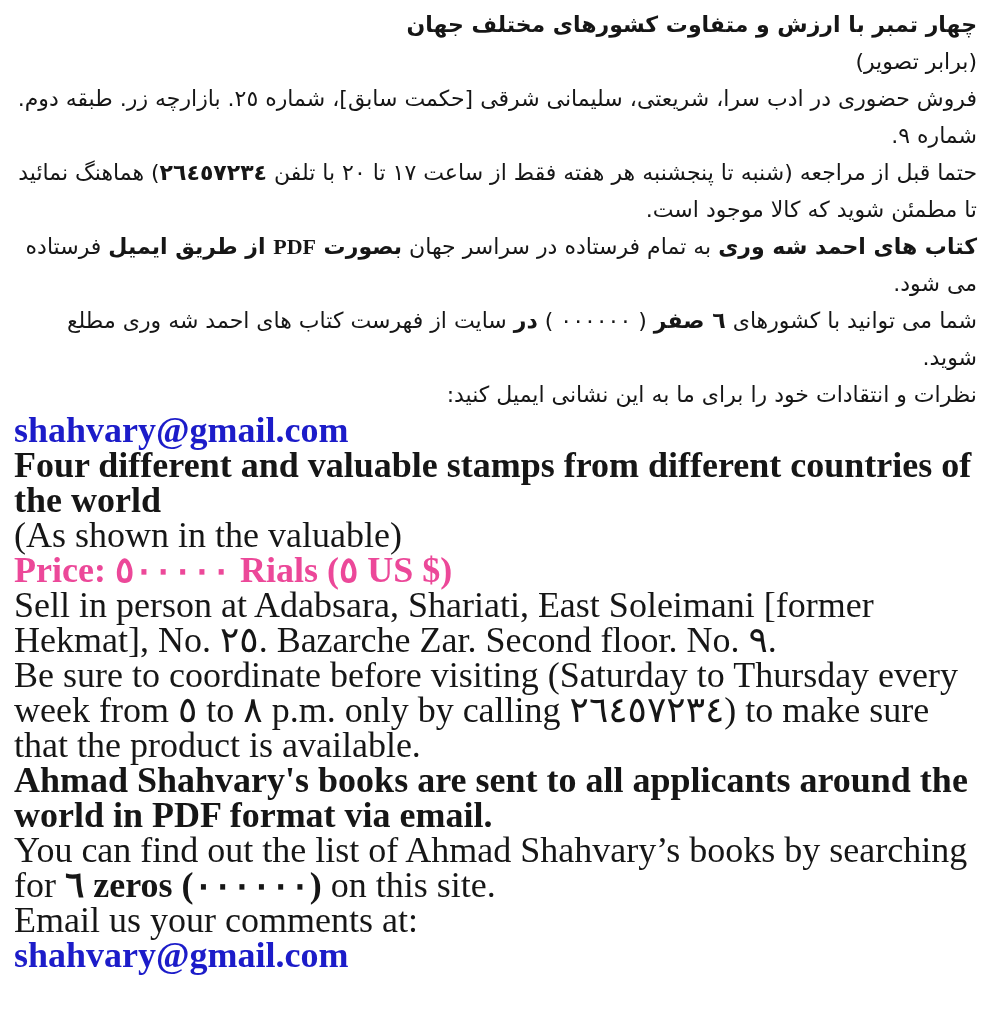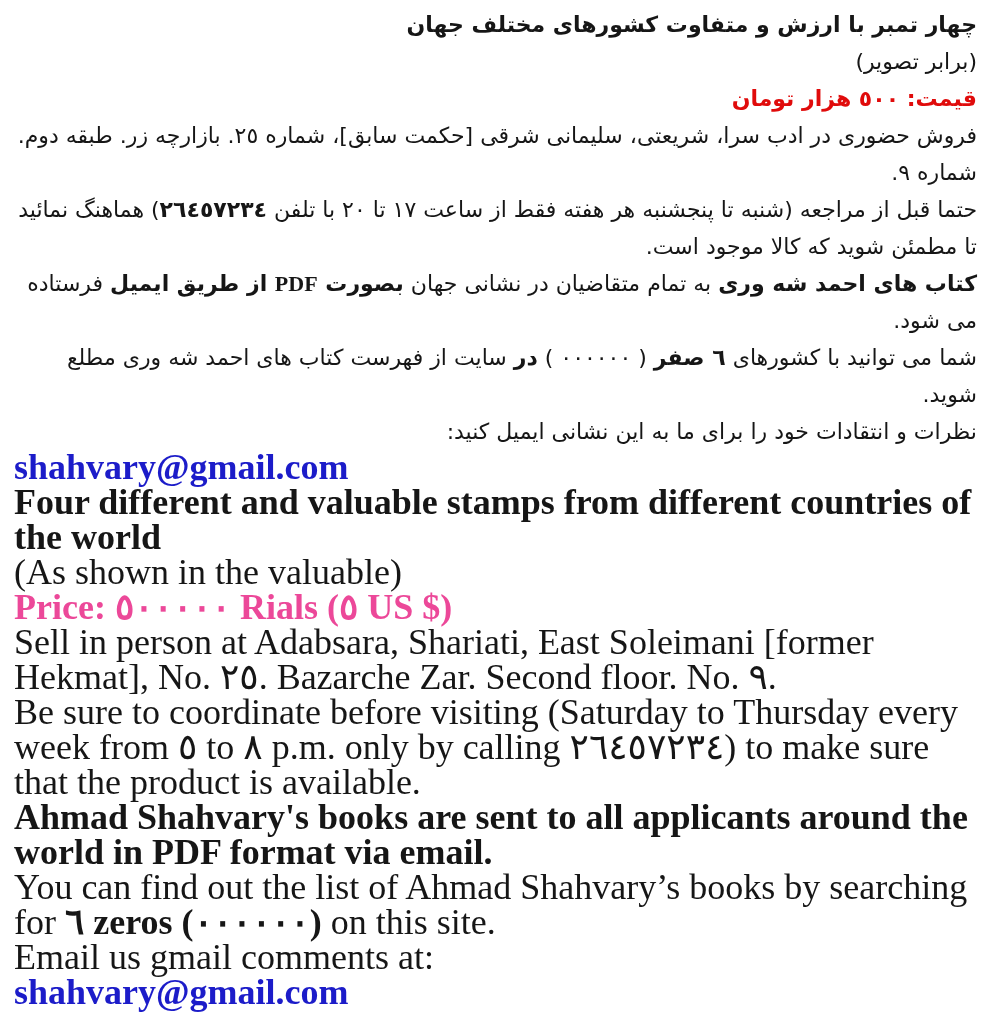--- a/index.html
+++ b/index.html
@@ -45,29 +45,28 @@
     font-weight: 700;
     cursor: pointer;
   }
 </style>
 </head>
 <body>
 
 <div class="doc">
     <p class="para fa" dir="rtl"><span class="bold">چهار تمبر با ارزش و متفاوت کشورهای مختلف جهان</span></p>
     <p class="para fa" dir="rtl"><span>(برابر تصویر)</span></p>
-    <p class="para fa" dir="rtl"><span class="bold" style="color: rgb(224, 11, 11);">قیمت: ٥٠٠ هزار تومان</span></p>
     <p class="para fa" dir="rtl"><span>فروش حضوری در ادب سرا، شریعتی، سلیمانی شرقی [حکمت سابق]، شماره ٢٥. بازارچه زر. طبقه دوم. شماره ٩.</span></p>
     <p class="para fa" dir="rtl"><span>حتما قبل از مراجعه (شنبه تا پنجشنبه هر هفته فقط از ساعت ١٧ تا ٢٠ با تلفن </span><span class="bold">٢٦٤٥٧٢٣٤</span><span>) هماهنگ نمائید تا مطمئن شوید که کالا موجود است.</span></p>
-    <p class="para fa" dir="rtl"><span class="bold">کتاب های احمد شه وری</span><span> به تمام متقاضیان در نشانی جهان </span><span class="bold">بصورت </span><span class="bold latin">PDF</span><span class="bold"> از طریق ایمیل</span><span> فرستاده می شود.</span></p>
+    <p class="para fa" dir="rtl"><span class="bold">کتاب های احمد شه وری</span><span> به تمام فرستاده در سراسر جهان </span><span class="bold">بصورت </span><span class="bold latin">PDF</span><span class="bold"> از طریق ایمیل</span><span> فرستاده می شود.</span></p>
     <p class="para fa" dir="rtl"><span>شما می توانید با کشورهای </span><span class="bold">٦ صفر</span><span> ( ٠٠٠٠٠٠ ) </span><span class="bold">در</span><span> سایت از فهرست کتاب های احمد شه وری مطلع شوید.</span></p>
     <p class="para fa" dir="rtl"><span>نظرات و انتقادات خود را برای ما به این نشانی ایمیل کنید:</span></p>
     <p class="para en" dir="ltr"><a class="email-link bold" style="color: rgb(28, 28, 201);">shahvary@gmail.com</a></p>
     <p class="para en" dir="ltr"><span class="bold">Four different and valuable stamps from different countries of the world</span></p>
     <p class="para en" dir="ltr"><span>(As shown in the valuable)</span></p>
     <p class="para en" dir="ltr"><span class="bold" style="color: #ec4899;">Price: ٥٠٠٠٠٠ Rials (٥ US $)</span></p>
     <p class="para en" dir="ltr"><span>Sell in person at Adabsara, Shariati, East Soleimani [former Hekmat], No. ٢٥. Bazarche Zar. Second floor. No. ٩.</span></p>
     <p class="para en" dir="ltr"><span>Be sure to coordinate before visiting (Saturday to Thursday every week from ٥ to ٨ p.m. only by calling ٢٦٤٥٧٢٣٤) to make sure that the product is available.</span></p>
     <p class="para en" dir="ltr"><span class="bold">Ahmad Shahvary's books are sent to all applicants around the world in PDF format via email.</span></p>
     <p class="para en" dir="ltr"><span>You can find out the list of Ahmad Shahvary’s books by searching for </span><span class="bold">٦ zeros (٠٠٠٠٠٠)</span><span> on this site.</span></p>
-    <p class="para en" dir="ltr"><span>Email us gmail comments at:</span></p>
+    <p class="para en" dir="ltr"><span>Email us your comments at:</span></p>
     <p class="para en" dir="ltr"><a class="email-link bold" style="color: rgb(28, 28, 201);">shahvary@gmail.com</a></p>
   </div>
 
 </body></html>

